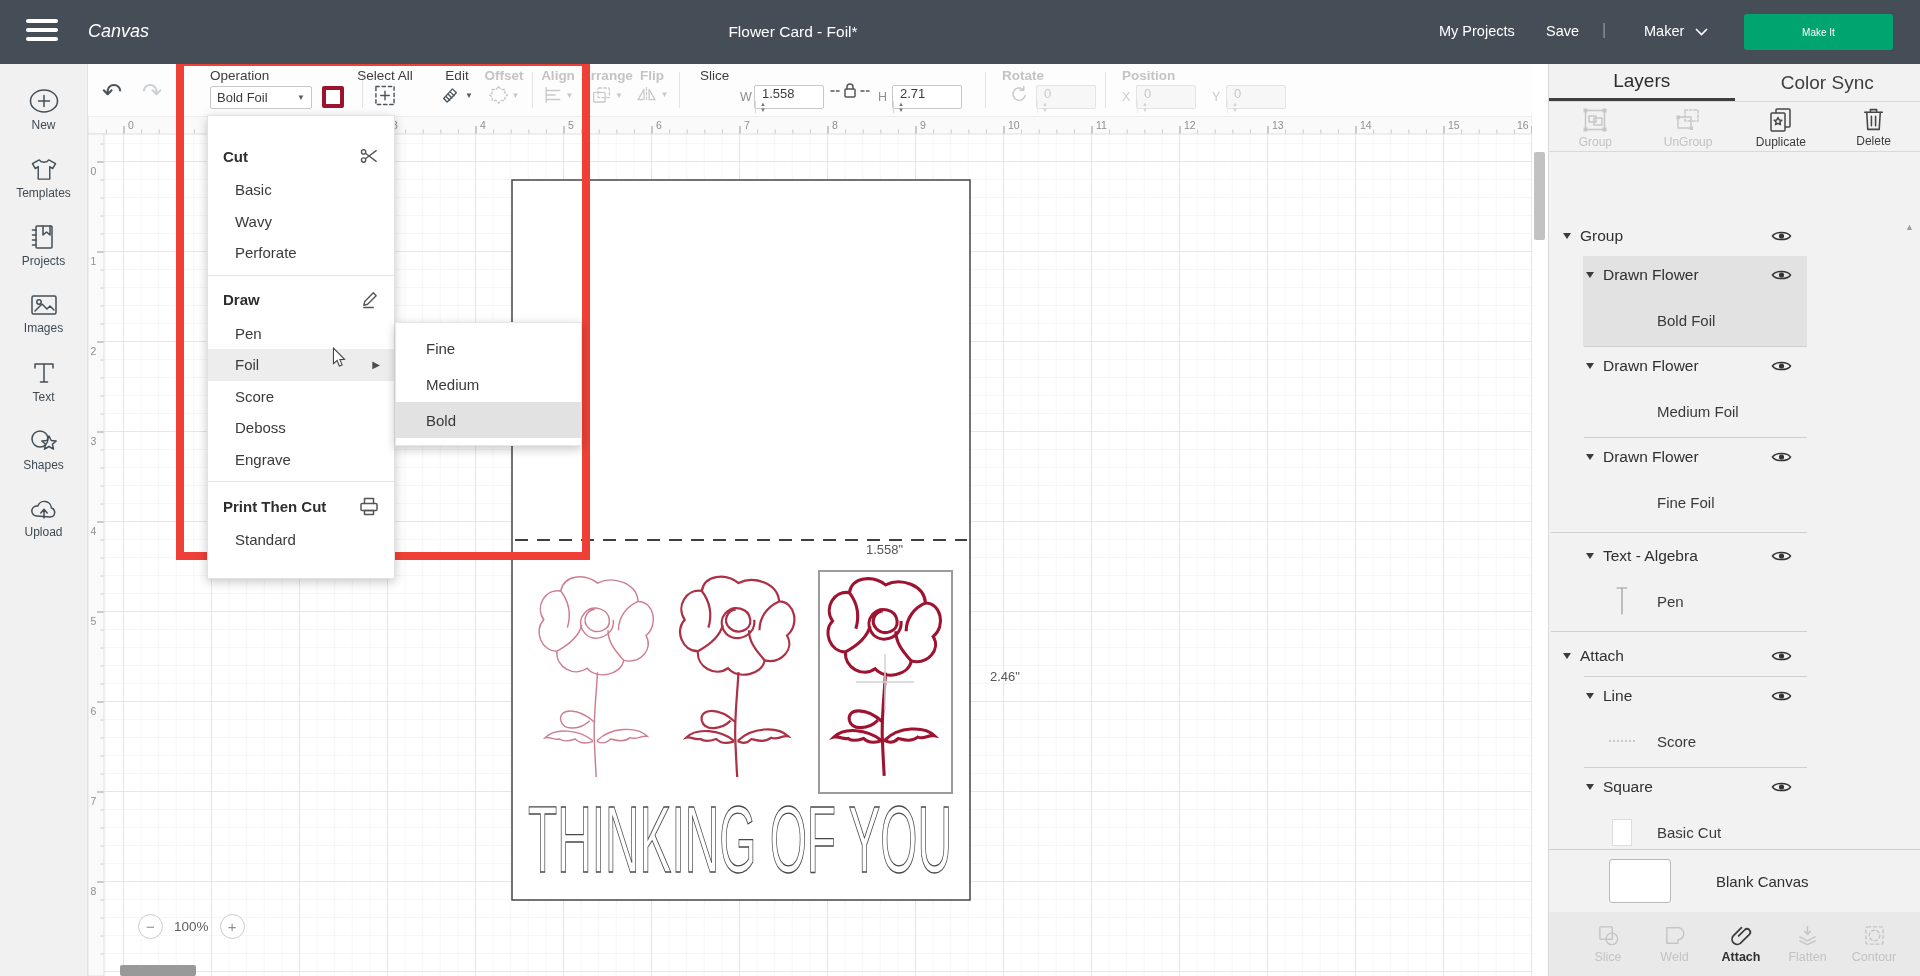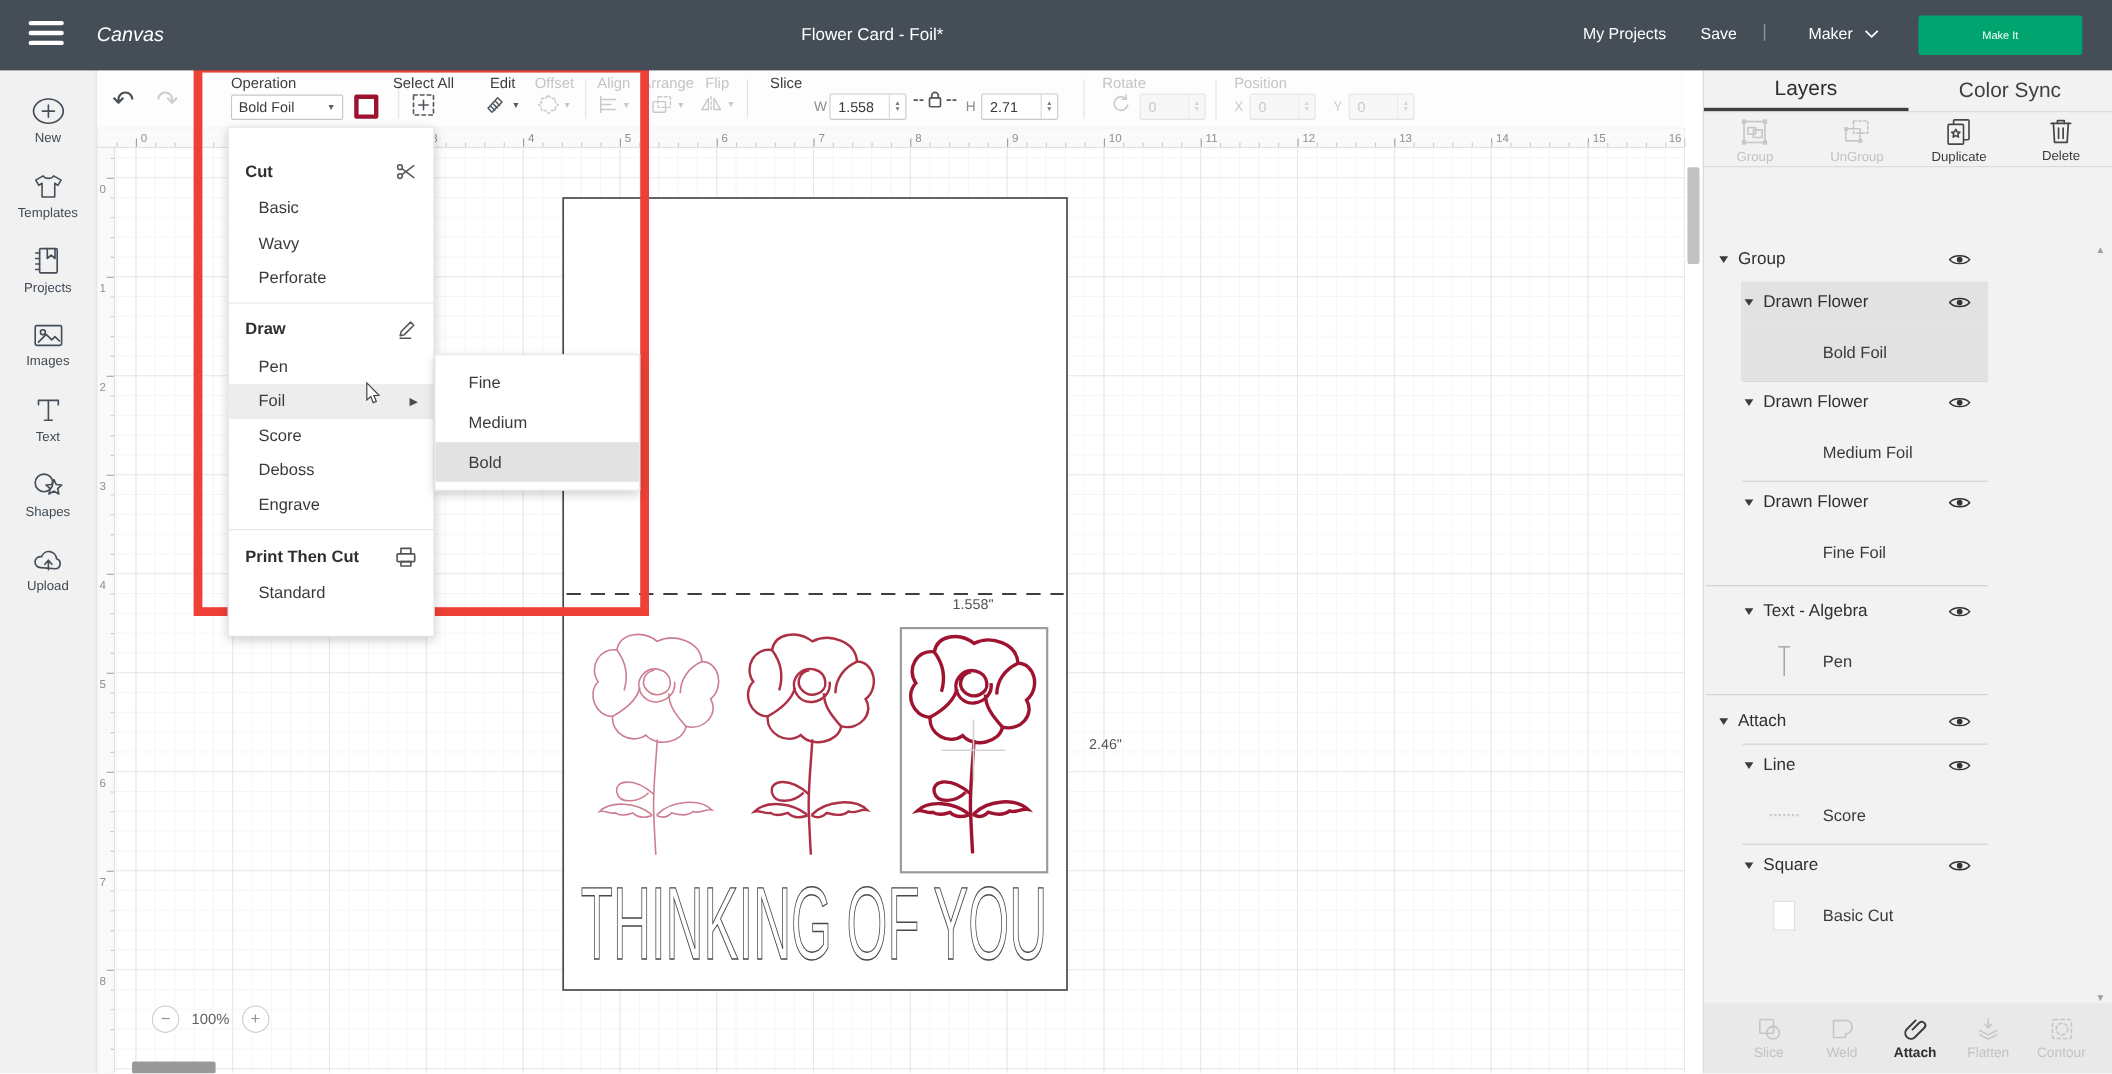--- a/index.html
+++ b/index.html
@@ -16,34 +16,34 @@
   .tb-link { position:absolute; top:23px; color:#fff; font-size:14.5px; cursor:pointer; }
   .tb-sep { position:absolute; top:21px; color:#8d969e; font-size:16px; }
   .makeit { position:absolute; left:1744px; top:14px; width:149px; height:36px; background:#00a46e; color:#fff;
             font-size:10px; border:none; border-radius:3px; display:flex; align-items:center; justify-content:center; cursor:pointer; }
   .chev svg { display:inline-block; vertical-align:middle; margin-left:7px; }
 
   
   .toolbar { position:absolute; left:88px; top:64px; width:1444px; height:52px; background:#fdfdfd; z-index:10; }
   .tlabel { position:absolute; top:4px; font-size:13.5px; color:#3d3d3d; white-space:nowrap; }
   .tlabel.c { transform:translateX(-50%); }
-  .tlabel.dis { color:#c4c4c4; }
+  .tlabel.dis { color:#c4c4c4;font-weight:bold; }
   .tool-ic { position:absolute; top:21px; transform:translateX(-50%); color:#4c555e; display:flex; align-items:center; gap:3px; }
   .tool-ic.dis { color:#c9c9c9; }
   .ddarrow { font-size:8px; color:#5b5b5b; }
   .dis .ddarrow { color:#c9c9c9; }
   .tdiv { position:absolute; top:8px; width:1px; height:36px; background:#e3e3e3; }
   .histbtn { position:absolute; top:16px; font-size:24px; line-height:24px; color:#49525a; cursor:pointer; }
   .histbtn.dis { color:#ccd0d3; cursor:default; }
   .opselect { position:absolute; left:122px; top:22px; width:102px; height:23px; border:1px solid #c7c7c7; border-radius:2px;
               background:#fff; font-size:13px; color:#3b3b3b; display:flex; align-items:center; padding:0 6px; cursor:pointer; }
   .opselect .ddarrow { margin-left:auto; }
   .swatch { position:absolute; left:234px; top:22px; width:22px; height:22px; border-radius:2px; background:#fff; cursor:pointer; }
   .numfield { position:absolute; top:21px; height:24px; border:1px solid #c9c9c9; border-radius:2px; background:#fff;
-              display:flex; align-items:stretch; font-size:13px; color:#3b3b3b; }
+              display:flex; align-items:stretch; font-size:13px; color:#3b3b3b;flex-direction:column; }
   .numfield .v { flex:1; display:flex; align-items:center; padding-left:7px; }
   .numfield .st { width:15px; border-left:1px solid #d6d6d6; display:flex; flex-direction:column; align-items:center;
                   justify-content:center; font-size:6px; color:#777; line-height:6px; }
   .numfield.dis { background:#f7f7f7; border-color:#e4e4e4; color:#c9c9c9; }
   .numfield.dis .st { color:#d4d4d4; border-left-color:#ececec; }
   .flabel { position:absolute; top:26px; font-size:12.5px; color:#8e8e8e; }
   .flabel.dis { color:#cccccc; }
   .lockwrap { position:absolute; top:17px; color:#555; }
 
   
@@ -819,20 +819,24 @@
       </div>
       <div class="lrow leaf">
         <span class="thumb">
           <span class="thumb-square"></span>
         </span>
         <span class="name">Basic Cut</span>
       </div>
     </div>
   <span class="pscroll" style="top:158px">▲</span>
   <span class="pscroll" style="top:838px">▼</span>
+  <div class="blankrow">
+    <div class="blankthumb"></div>
+    <span class="blanklbl">Blank Canvas</span>
+  </div>
   <div class="actionbar" id="panel-bottom-actions">
       <div class="abtn dis">
         <span class="ic">
           <svg width="23" height="23" viewBox="0 0 24 24">
             <rect x="3" y="3" width="13" height="13" rx="1"></rect>
             <circle cx="15.5" cy="15.5" r="6"></circle>
           </svg>
         </span>
         <span class="lbl">Slice</span>
       </div>

